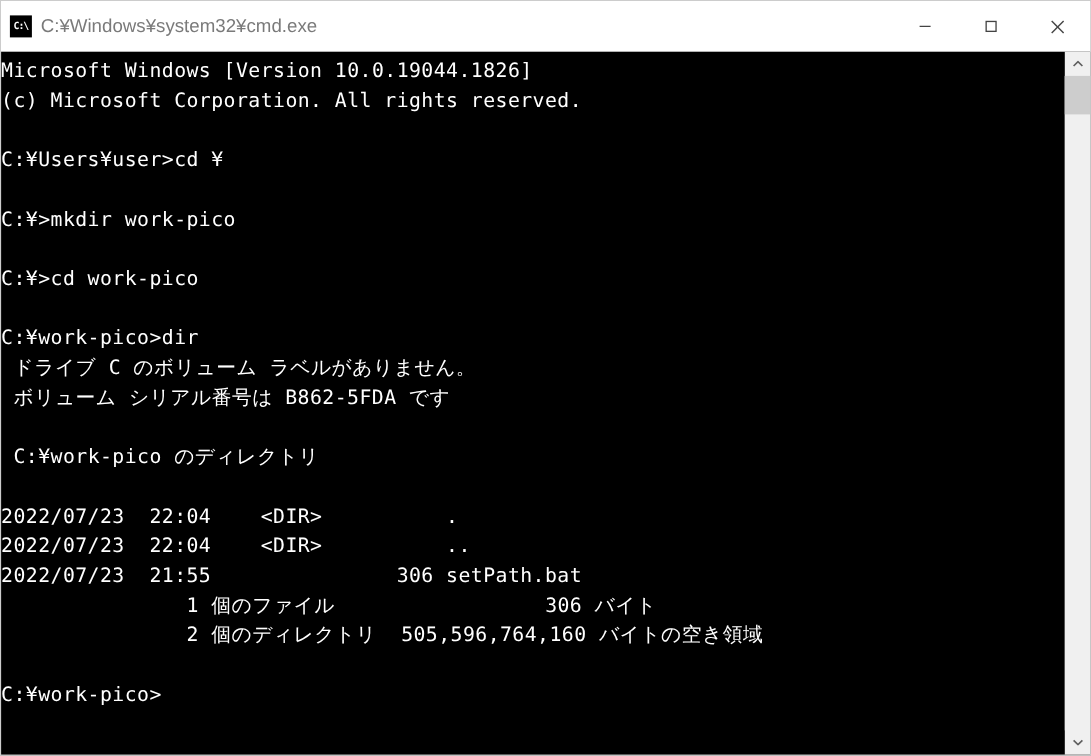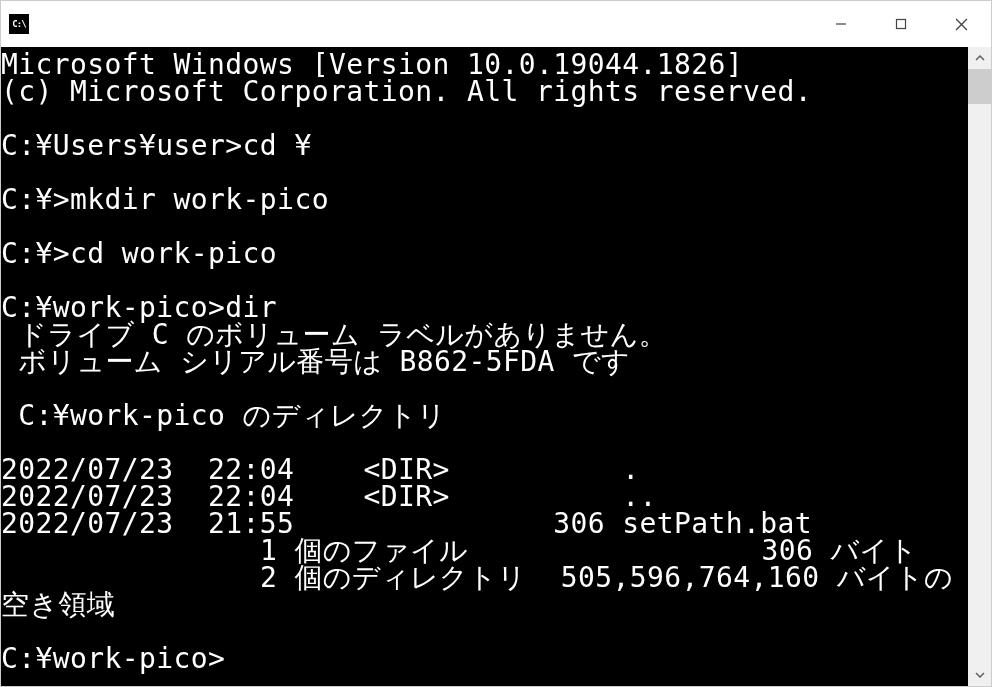--- a/index.html
+++ b/index.html
@@ -28,21 +28,21 @@
       display:flex; align-items:center; justify-content:center;
       color:#555; font-size:14px;
     }
     .win-btn svg { stroke:#444; fill:none; }
     .client {
       flex:1; display:flex; background:#000; position:relative;
     }
     .terminal {
       flex:1; padding:4px 0 4px 0;
       font-family:"MS Gothic","Consolas",monospace;
-      font-size:28px; line-height:27px;
+      font-size:18px; line-height:27px;
       color:#fff; white-space:pre-wrap; letter-spacing:0.4px;
     }
     .terminal .line { min-height:27px; }
     .scrollbar {
       width:23px; background:#f0f0f0;
       display:flex; flex-direction:column;
     }
     .scroll-arrow {
       height:22px;
       display:flex; align-items:center; justify-content:center;
@@ -54,20 +54,21 @@
       background:#cdcdcd;
     }
   </style>
 </head>
 <body>
 
 <div class="window">
   <div class="titlebar">
     <div class="titlebar-left">
       <div class="app-icon">C:\</div>
+      <div class="title-text">C:¥Windows¥system32¥cmd.exe</div>
     </div>
     <div class="win-controls">
       <div class="win-btn">
         <svg width="12" height="12" viewBox="0 0 12 12">
             <line x1="1" y1="6" x2="11" y2="6" stroke-width="1.2"></line>
           </svg>
       </div>
       <div class="win-btn">
         <svg width="12" height="12" viewBox="0 0 12 12">
             <rect x="1.5" y="1.5" width="9" height="9" stroke-width="1.2"></rect>

